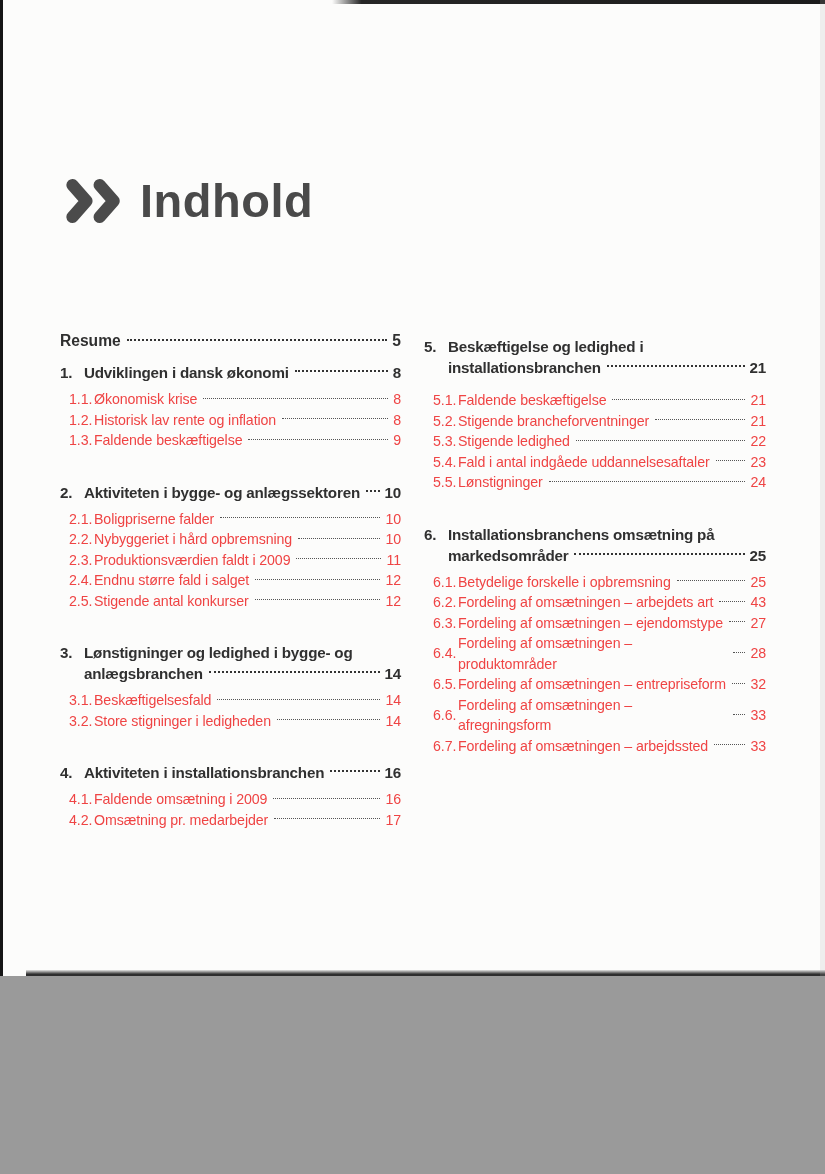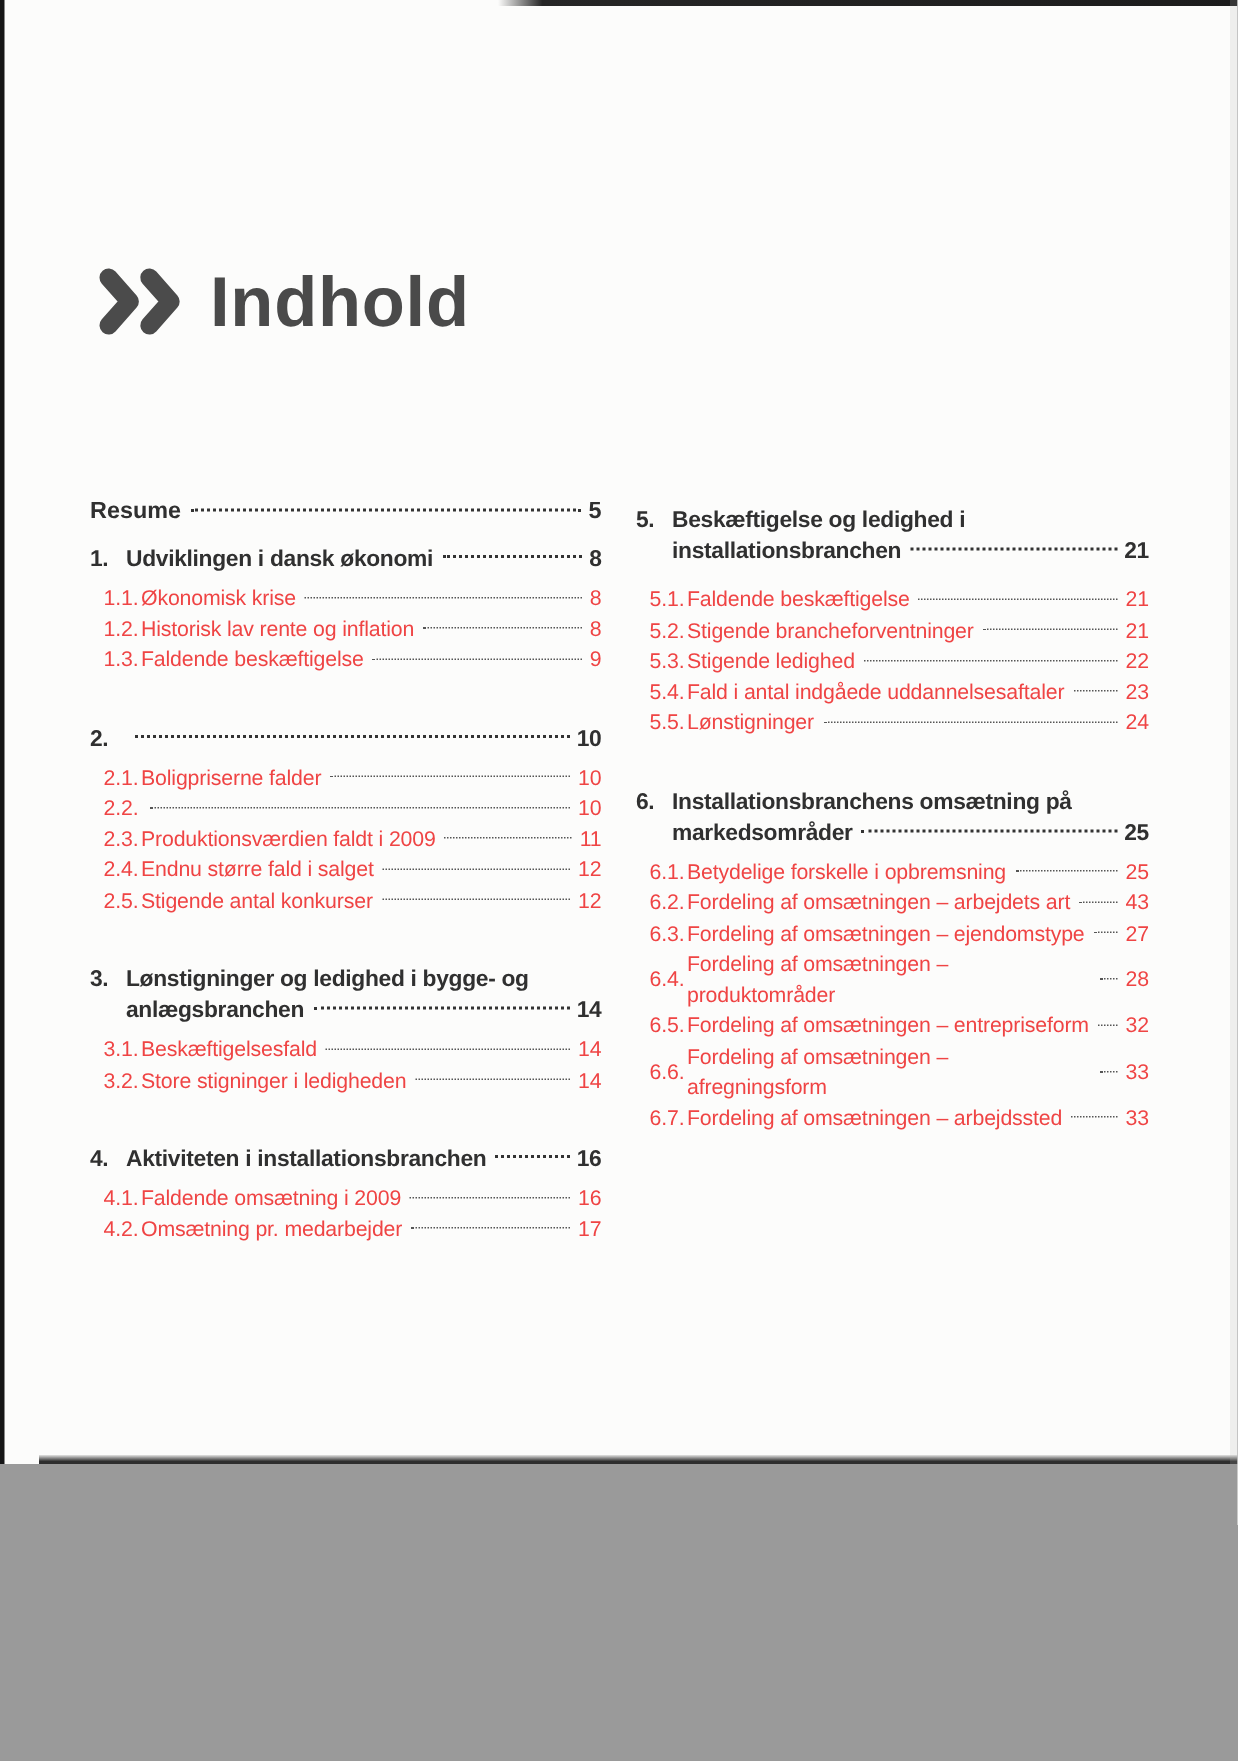--- a/index.html
+++ b/index.html
@@ -110,32 +110,34 @@
               <span class="sub-num">1.3.</span>
               <span class="sub-text">Faldende beskæftigelse</span>
               <span class="leader"></span>
               <span class="pg">9</span>
             </div>
           </div>
         </div>
         <div class="block section">
           <div class="row sec-row">
             <span class="sec-num">2.</span>
+            <span class="sec-text">Aktiviteten i bygge- og anlægssektoren</span>
             <span class="leader leader-bold"></span>
             <span class="pg">10</span>
           </div>
           <div class="subs">
             <div class="row sub-row">
               <span class="sub-num">2.1.</span>
               <span class="sub-text">Boligpriserne falder</span>
               <span class="leader"></span>
               <span class="pg">10</span>
             </div>
             <div class="row sub-row">
               <span class="sub-num">2.2.</span>
+              <span class="sub-text">Nybyggeriet i hård opbremsning</span>
               <span class="leader"></span>
               <span class="pg">10</span>
             </div>
             <div class="row sub-row">
               <span class="sub-num">2.3.</span>
               <span class="sub-text">Produktionsværdien faldt i 2009</span>
               <span class="leader"></span>
               <span class="pg">11</span>
             </div>
             <div class="row sub-row">

